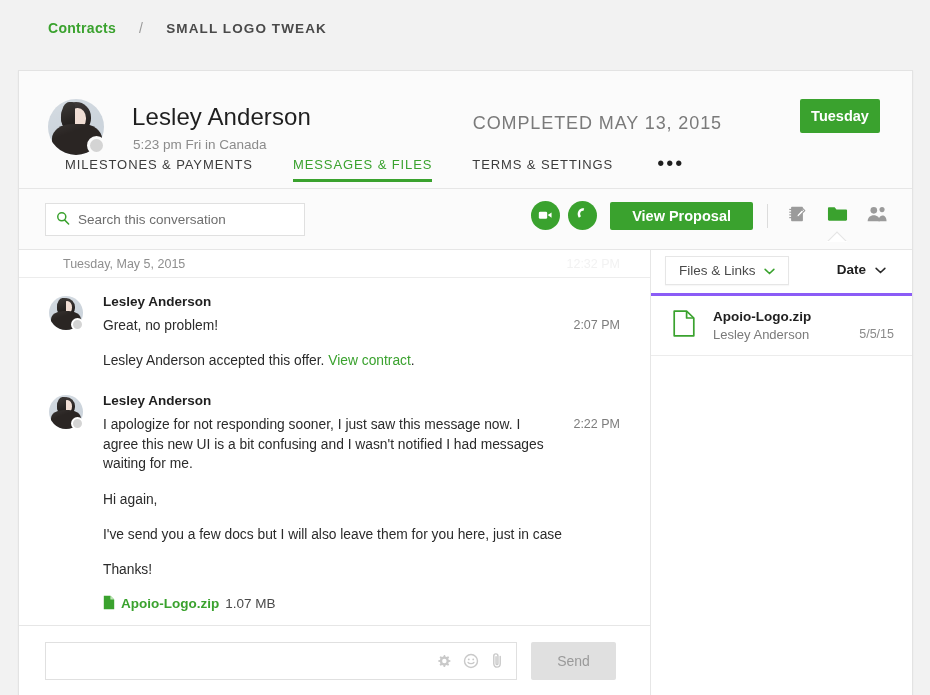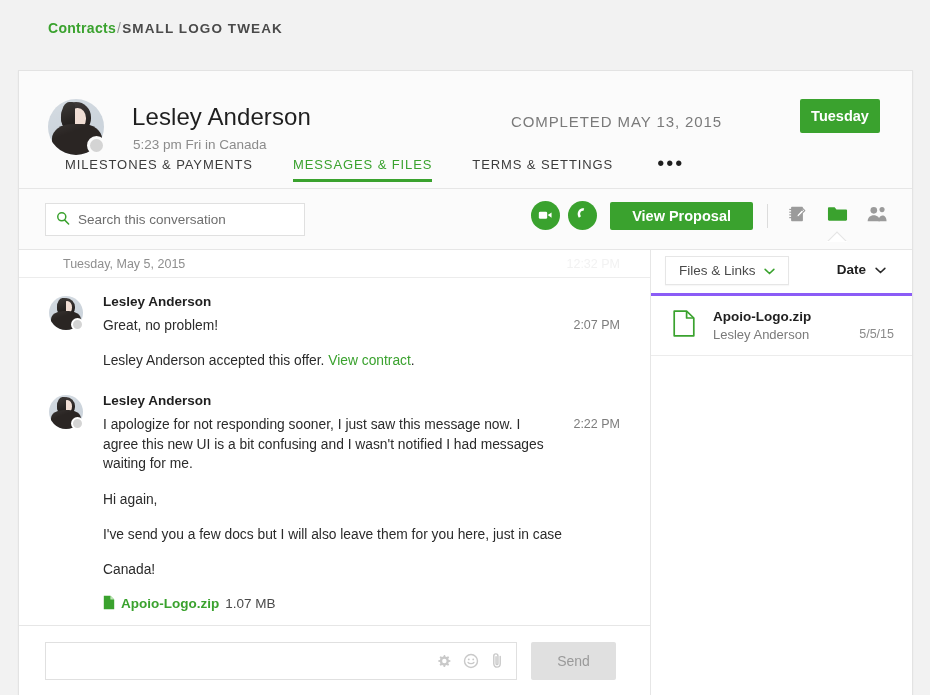--- a/index.html
+++ b/index.html
@@ -8,21 +8,21 @@
     background: #f2f2f2;
     font-family: "Liberation Sans", sans-serif;
     -webkit-font-smoothing: antialiased;
     overflow: hidden;
   }
 
   
   .breadcrumb {
     position: absolute; left: 48px; top: 20px;
     font-size: 14px; letter-spacing: .3px;
-    display: flex; align-items: center; gap: 1px;
+    display: flex; align-items: center; gap: 23px;
   }
   .crumb-link { color: #3aa22e; font-weight: 600; cursor: pointer; }
   .crumb-sep  { color: #9a9a9a; font-weight: 400; }
   .crumb-cur  { color: #4a4a4a; letter-spacing: 1.1px; font-size: 13.5px; font-weight: bold; }
 
   
   .card {
     position: absolute; left: 18px; top: 70px;
     width: 895px; height: 625px;
     background: #ffffff;
@@ -73,21 +73,21 @@
     position: absolute; left: 113px; top: 32px;
     font-size: 24px; color: #1f1f1f; font-weight: 400; letter-spacing: .1px;
   }
   .person-meta {
     position: absolute; left: 114px; top: 66px;
     font-size: 13.5px; color: #8b8b8b;
   }
 
   .completed-label {
     position: absolute; right: 190px; top: 42px;
-    font-size: 15px; color: #7a7a7a; letter-spacing: .9px;
+    font-size: 18px; color: #7a7a7a; letter-spacing: .9px;
     white-space: nowrap;
   }
   .rehire-btn {
     position: absolute; right: 32px; top: 28px;
     width: 80px; height: 34px;
     background: #3aa22e; color: #fff;
     border: none; border-radius: 2px;
     font-size: 14.5px; font-weight: 600;
     font-family: "Liberation Sans", sans-serif;
     cursor: pointer;
@@ -402,21 +402,21 @@
               <div class="body"></div>
                 <div class="shadow"></div>
             </div>
             <div class="status-dot sm"></div>
           </div>
           <div class="msg-author">Lesley Anderson</div>
           <div class="msg-time">2:22 PM</div>
           <div class="msg-line para" style="max-width:455px;">I apologize for not responding sooner, I just saw this message now. I agree this new UI is a bit confusing and I wasn't notified I had messages waiting for me.</div>
           <div class="msg-line">Hi again,</div>
           <div class="msg-line">I've send you a few docs but I will also leave them for you here, just in case</div>
-          <div class="msg-line">Canada!</div>
+          <div class="msg-line">Thanks!</div>
           <div class="attach-line">
             <span>
               <svg width="12" height="15" viewBox="0 0 12 15">
                 <path d="M0.8 0.8 H7.4 L11.2 4.4 V14.2 H0.8 Z" fill="#3aa22e"></path>
                 <path d="M7.4 0.8 V4.4 H11.2 Z" fill="#bde5b6"></path>
               </svg>
             </span>
             <span class="attach-name">Apoio-Logo.zip</span>
             <span class="attach-size">1.07 MB</span>
           </div>

